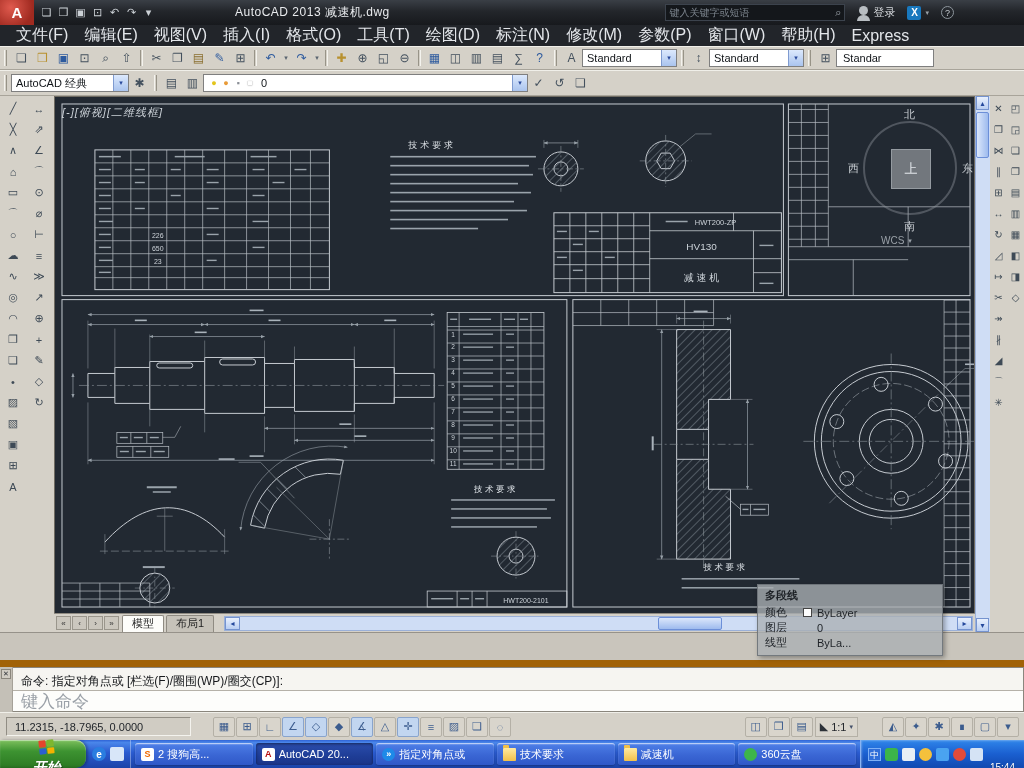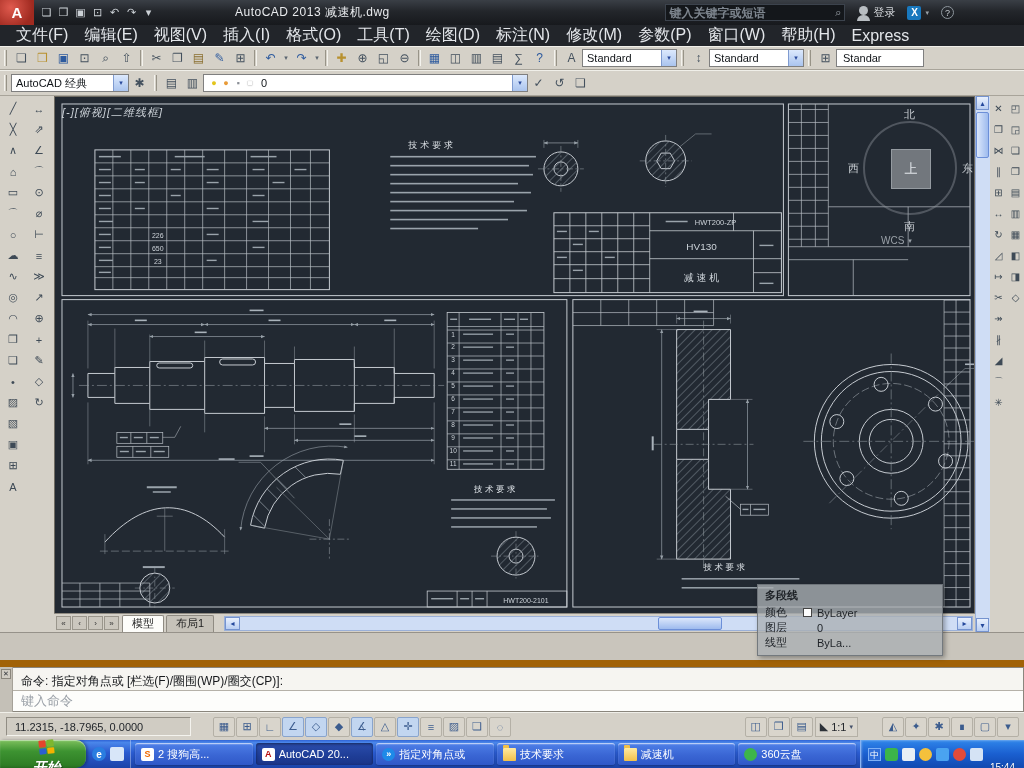--- a/index.html
+++ b/index.html
@@ -6,21 +6,21 @@
   html,body { width:1024px; height:768px; overflow:hidden; font-family:"Liberation Sans",sans-serif; background:#000; }
   body { position:relative; user-select:none; }
 
   
   .titlebar { height:25px; background:linear-gradient(#3a3f46,#23262b 45%,#17191d); display:flex; align-items:center; color:#dfe2e6; }
   .logo { width:34px; height:25px; background:radial-gradient(circle at 32% 30%, #e05a4e, #a02a20 75%); color:#fff; font-weight:bold; font-size:15px; display:grid; place-items:center; }
   .qat { display:flex; align-items:center; margin-left:4px; }
   .qbtn { width:17px; text-align:center; font-size:11px; color:#ccd1d6; }
   .tb-title { margin-left:78px; font-size:12px; color:#e8eaed; letter-spacing:.5px; white-space:nowrap; }
   .searchwrap { margin-left:auto; width:180px; height:17px; background:#14171b; border:1px solid #3c434d; display:flex; align-items:center; padding:0 3px; }
-  .searchinput { flex:1; min-width:0; background:transparent; border:none; outline:none; color:#c8cdd2; font-size:12px; font-family:inherit;font-weight:bold; }
+  .searchinput { flex:1; min-width:0; background:transparent; border:none; outline:none; color:#c8cdd2; font-size:10px; font-family:inherit; }
   .searchinput::placeholder { color:#7d858e; }
   .searchicon { color:#9aa1a8; font-size:11px; }
   .user-ic { width:9px; height:9px; border-radius:50%; background:#b8bdc2; margin-left:14px; position:relative; top:-2px; }
   .user-ic::after { content:""; position:absolute; top:9px; left:-2px; width:13px; height:6px; border-radius:6px 6px 0 0; background:#b8bdc2; }
   .signin { font-size:11px; margin-left:5px; color:#d7dade; }
   .xbadge { width:14px; height:14px; margin-left:12px; background:#1878be; color:#fff; font-size:10px; font-weight:bold; text-align:center; line-height:14px; border-radius:2px; }
   .tcaret { font-size:7px; color:#9aa1a8; margin-left:4px; }
   .helpc { width:13px; height:13px; margin-left:12px; border:1px solid #8d959c; border-radius:50%; font-size:9px; display:grid; place-items:center; color:#c8cdd2; margin-right:0; }
   .tb-right-pad { width:70px; }
 
@@ -33,21 +33,21 @@
   .toolbar1 { height:24px; }
   .toolbar2 { height:26px; }
   .grip { width:3px; height:16px; margin:0 4px; border-left:1px solid #f4f3ee; border-right:1px solid #979387; flex:0 0 auto; }
   .iconrun { display:flex; align-items:center; }
   .tbtn { width:21px; height:20px; display:grid; place-items:center; font-size:12px; color:#44515e; flex:0 0 auto; }
   .tbtn.sm { width:10px; font-size:7px; color:#5a6570; }
   .tsep { width:3px; height:16px; margin:0 3px; border-left:1px solid #989488; border-right:1px solid #f4f3ee; flex:0 0 auto; }
   .combo { height:18px; background:#fff; border:1px solid #7f7f7f; display:inline-flex; align-items:center; font-size:11px; color:#101418; padding-left:4px; flex:0 0 auto; }
   .cval { white-space:nowrap; overflow:hidden; }
   .carrow { width:15px; height:16px; margin-left:auto; background:linear-gradient(#dce9fd,#aac4ee); border-left:1px solid #7f9bd0; color:#2a4a9c; font-size:7px; display:grid; place-items:center; }
-  .w95 { width:95px; } .w118 { width:118px; } .w88 { width:88px; margin-right:-8px;padding-left:6px; }
+  .w95 { width:95px; } .w118 { width:118px; } .w88 { width:98px; margin-right:-8px;padding-left:6px; }
   .layercombo { width:325px; }
   .lic { width:12px; text-align:center; font-size:9px; }
   .layerval { margin-left:5px; }
 
   
   .workarea { height:536px; display:flex; background:#d5d1c8; }
   .side-tools { display:flex; padding-top:2px; }
   .side-tools.left { width:54px; }
   .side-tools.right { width:34px; }
   .tcol { width:26px; display:flex; flex-direction:column; align-items:center; }
@@ -92,21 +92,21 @@
   .sw { width:9px; height:9px; background:#fdfdfd; border:1px solid #444; display:inline-block; }
   .hid { visibility:hidden; }
 
   
   .dockgap { height:28px; background:#c9c5bc; border-top:1px solid #96928a; }
   .cmdwin { height:52px; display:flex; background:#1d4ed8; border-top:7px solid #a16207; }
   .cmdgrip { width:13px; background:#c4c0b7; border-right:1px solid #a5a198; position:relative; }
   .cmdclose { position:absolute; top:2px; left:1px; width:10px; height:10px; font-size:7px; display:grid; place-items:center; color:#30343a; border:1px solid #8a867d; background:#d0ccc3; }
   .cmdbody { flex:1; display:flex; flex-direction:column; border:1px solid #8a867d; border-left:none; }
   .cmdhist { flex:1; background:#f6f5f1; font-size:12px; color:#17191c; padding:5px 8px 0; white-space:nowrap; overflow:hidden; }
-  .cmdinput { height:21px; background:#fdfdfb; border-top:1px solid #b5b1a8; display:flex; align-items:center; padding:0 8px; font-size:13px; }
+  .cmdinput { height:21px; background:#fdfdfb; border-top:1px solid #b5b1a8; display:flex; align-items:center; padding:0 8px; font-size:17px; }
   .cmdph { color:#9ba1a8; }
 
   
   .statusbar { height:28px; background:#d5d1c8; border-top:1px solid #f0efe9; display:flex; align-items:center; font-size:11px; color:#2c3138; }
   .coords { width:185px; height:19px; line-height:19px; margin-left:6px; padding-left:8px; color:#22262b; background:#d0ccc3; border:1px solid; border-color:#918d84 #f4f3ee #f4f3ee #918d84; white-space:nowrap; }
   .togglerun { display:flex; margin-left:22px; gap:1px; }
   .sbtn { width:22px; height:20px; display:grid; place-items:center; font-size:11px; color:#3c5c8e; border:1px solid #b4b0a6; background:#d9d5cc; border-radius:2px; }
   .sbtn.on { background:#c2d6f0; border-color:#89a4cc; }
   .sbright { margin-left:auto; display:flex; align-items:center; gap:2px; margin-right:5px; }
   .scalegrp { display:flex; align-items:center; border:1px solid #b4b0a6; height:20px; padding:0 4px; gap:3px; background:#d9d5cc; }

